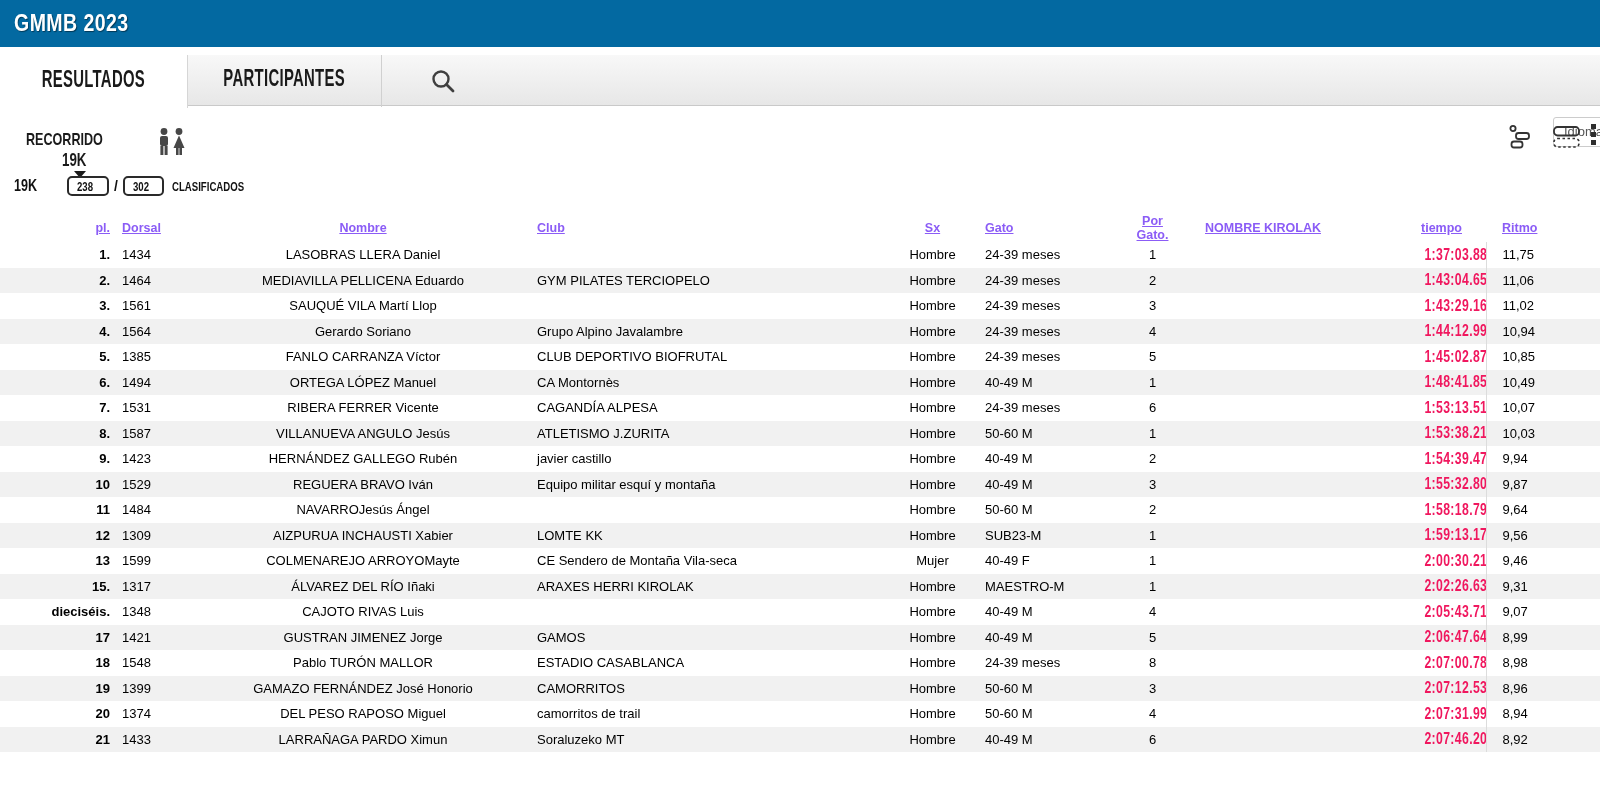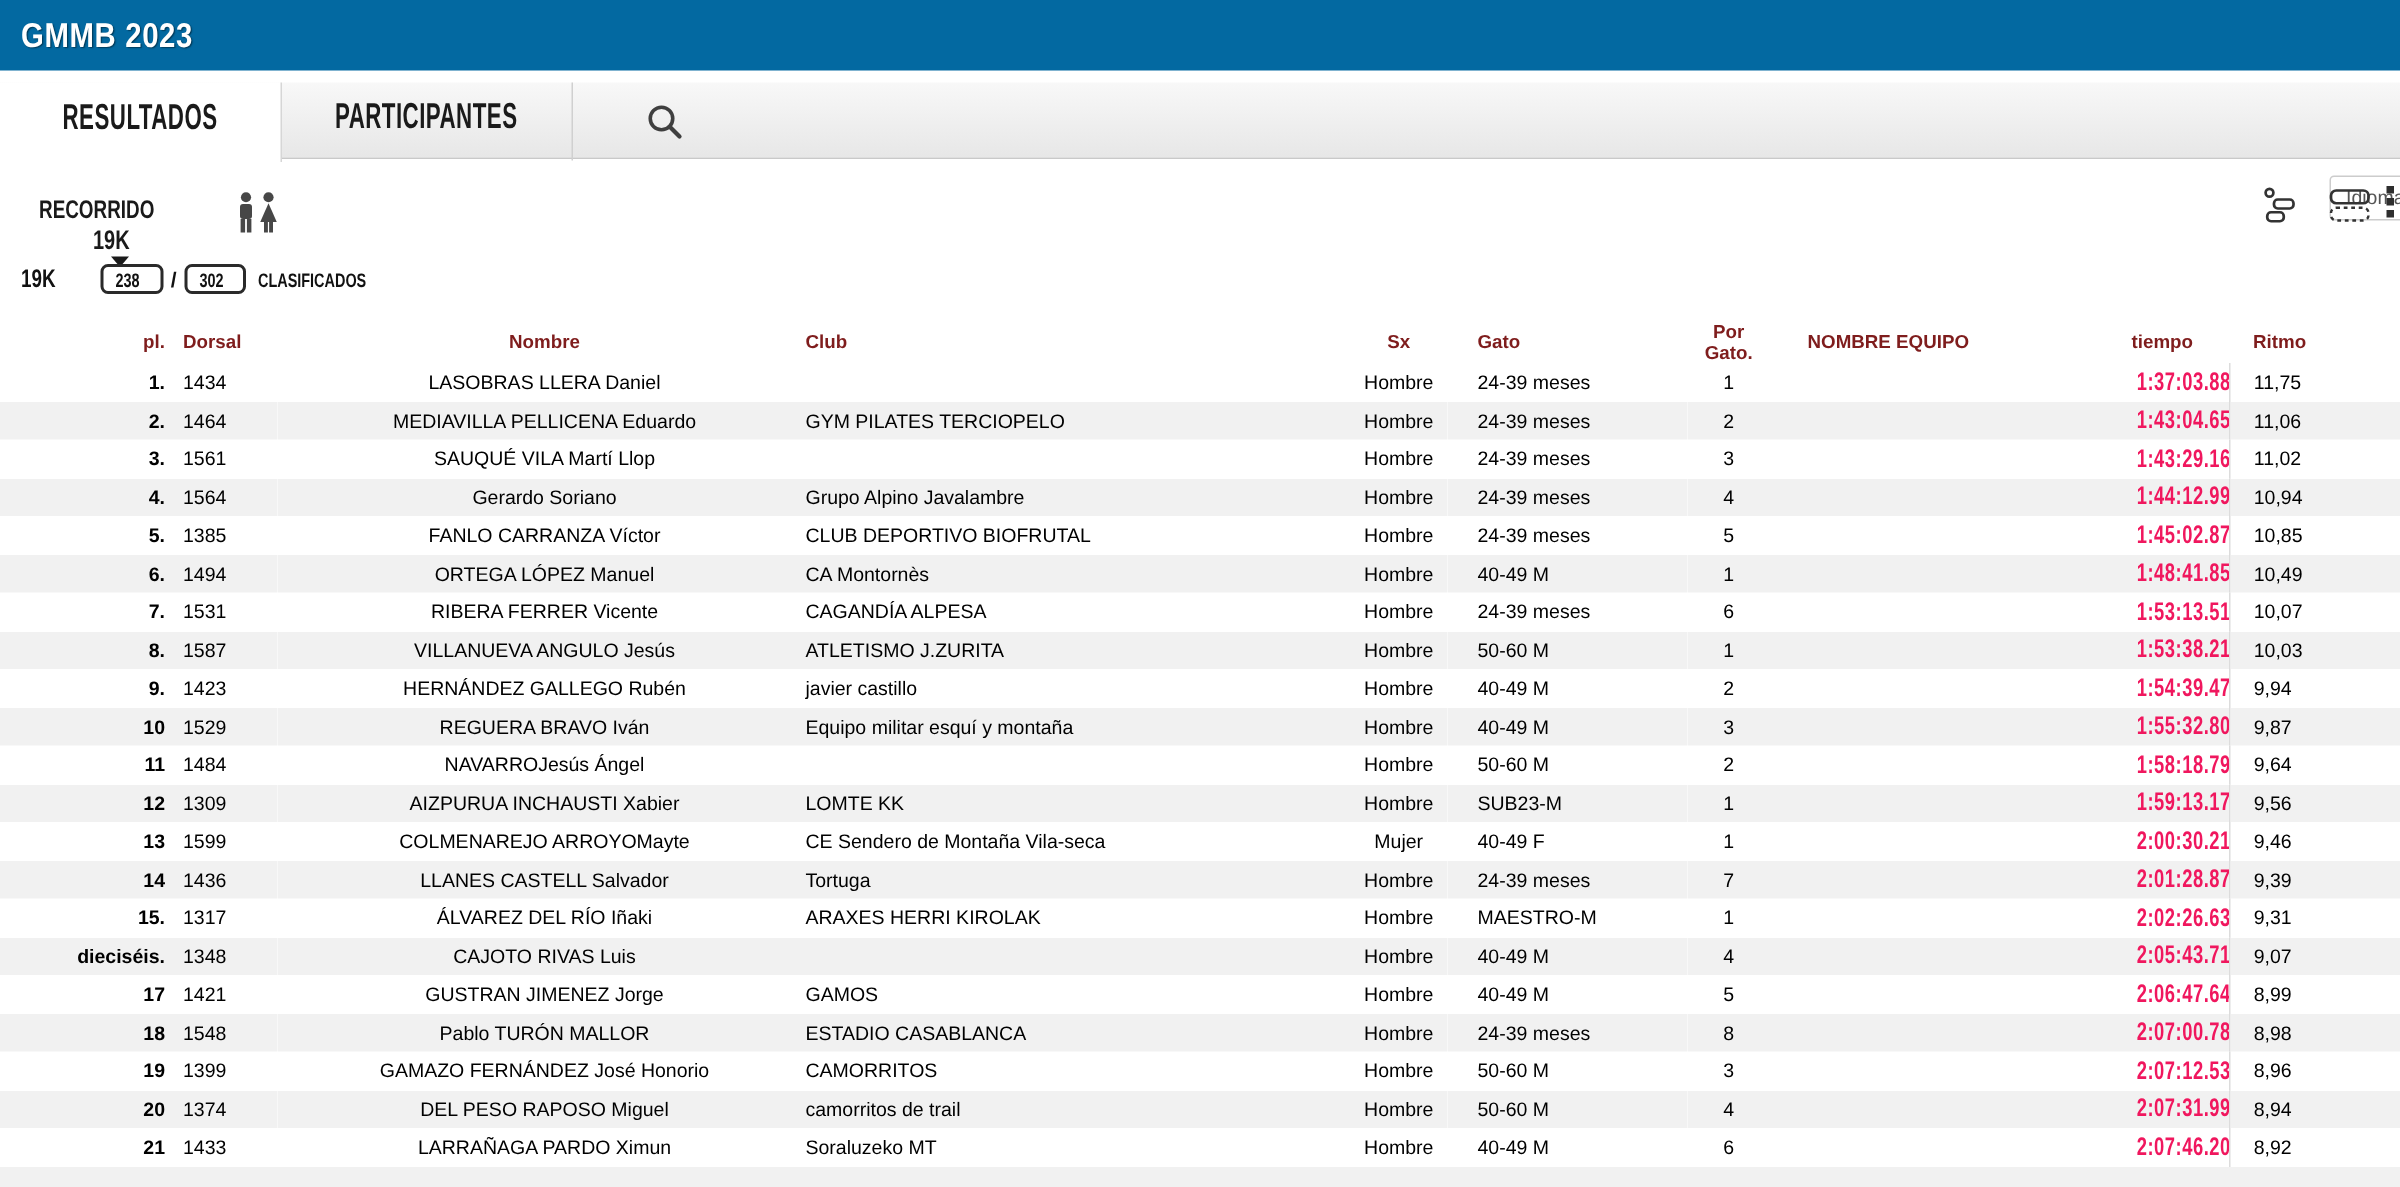--- a/index.html
+++ b/index.html
@@ -55,22 +55,22 @@
   .summary .dist { font-size:17px; color:#111; margin-right:22px; }
   .countbox { border:2px solid #2a2a2a; border-radius:5px; padding:0 8px; height:20px;
     display:flex; align-items:center; }
   .countbox span { font-size:13px; color:#111; }
   .slash { font-size:14px; color:#111; margin:0 5px; font-weight:bold; }
   .clasif { font-size:13px; color:#111; margin-left:8px; }
 
   
   table.results { position:absolute; left:0; top:214px; width:1600px;
     border-collapse:collapse; table-layout:fixed; }
-  table.results th { font-size:12.5px; font-weight:bold; color:#7f1d1d; height:26px;
-    vertical-align:middle; }
+  table.results th { font-size:12.5px; font-weight:bold; color:#8b5cf6; height:26px;
+    vertical-align:middle;text-decoration:underline; }
   table.results td { font-size:13px; color:#000; height:25.5px; vertical-align:middle;
     overflow:hidden; white-space:nowrap; }
   tbody tr:nth-child(even) { background:#f1f1f1; }
 
   .col-pl      { text-align:right; padding-right:2px; font-weight:bold; }
   .col-dorsal  { text-align:left;  padding-left:10px; }
   .col-nombre  { text-align:center;  padding-left:11px; }
   .col-club    { text-align:left;  padding-left:7px; }
   .col-sx      { text-align:center; }
   .col-gato    { text-align:left;  padding-left:20px; }
@@ -168,21 +168,21 @@
   </colgroup>
   <thead>
     <tr>
         <th class="col-pl">pl.</th>
         <th class="col-dorsal">Dorsal</th>
         <th class="col-nombre">Nombre</th>
         <th class="col-club">Club</th>
         <th class="col-sx">Sx</th>
         <th class="col-gato">Gato</th>
         <th class="col-por_gato">Por Gato.</th>
-        <th class="col-equipo">NOMBRE EQUIPO</th>
+        <th class="col-equipo">NOMBRE KIROLAK</th>
         <th class="col-tiempo">tiempo</th>
         <th class="col-ritmo">Ritmo</th>
       </tr>
   </thead>
   <tbody>
       <tr>
         <td class="col-pl">1.</td>
         <td class="col-dorsal">1434</td>
         <td class="col-nombre">LASOBRAS LLERA Daniel</td>
         <td class="col-club"></td>
@@ -331,32 +331,20 @@
         <td class="col-nombre">COLMENAREJO ARROYOMayte</td>
         <td class="col-club">CE Sendero de Montaña Vila-seca</td>
         <td class="col-sx">Mujer</td>
         <td class="col-gato">40-49 F</td>
         <td class="col-por_gato">1</td>
         <td class="col-equipo"></td>
         <td class="col-tiempo"><span class="time-text">2:00:30.21</span></td>
         <td class="col-ritmo">9,46</td>
       </tr>
       <tr>
-        <td class="col-pl">14</td>
-        <td class="col-dorsal">1436</td>
-        <td class="col-nombre">LLANES CASTELL Salvador</td>
-        <td class="col-club">Tortuga</td>
-        <td class="col-sx">Hombre</td>
-        <td class="col-gato">24-39 meses</td>
-        <td class="col-por_gato">7</td>
-        <td class="col-equipo"></td>
-        <td class="col-tiempo"><span class="time-text">2:01:28.87</span></td>
-        <td class="col-ritmo">9,39</td>
-      </tr>
-      <tr>
         <td class="col-pl">15.</td>
         <td class="col-dorsal">1317</td>
         <td class="col-nombre">ÁLVAREZ DEL RÍO Iñaki</td>
         <td class="col-club">ARAXES HERRI KIROLAK</td>
         <td class="col-sx">Hombre</td>
         <td class="col-gato">MAESTRO-M</td>
         <td class="col-por_gato">1</td>
         <td class="col-equipo"></td>
         <td class="col-tiempo"><span class="time-text">2:02:26.63</span></td>
         <td class="col-ritmo">9,31</td>

